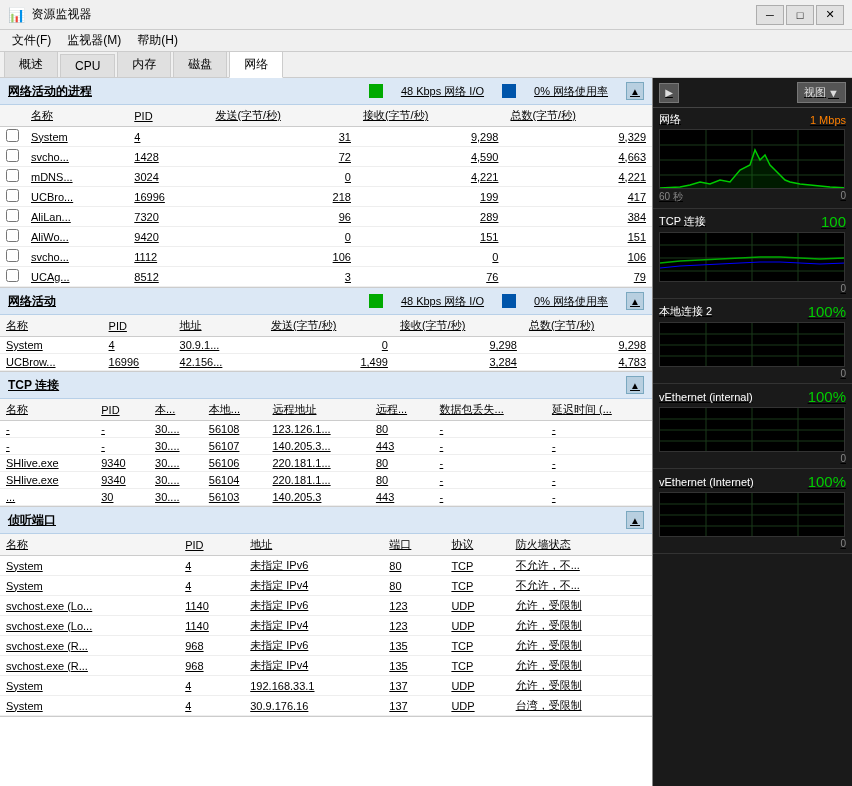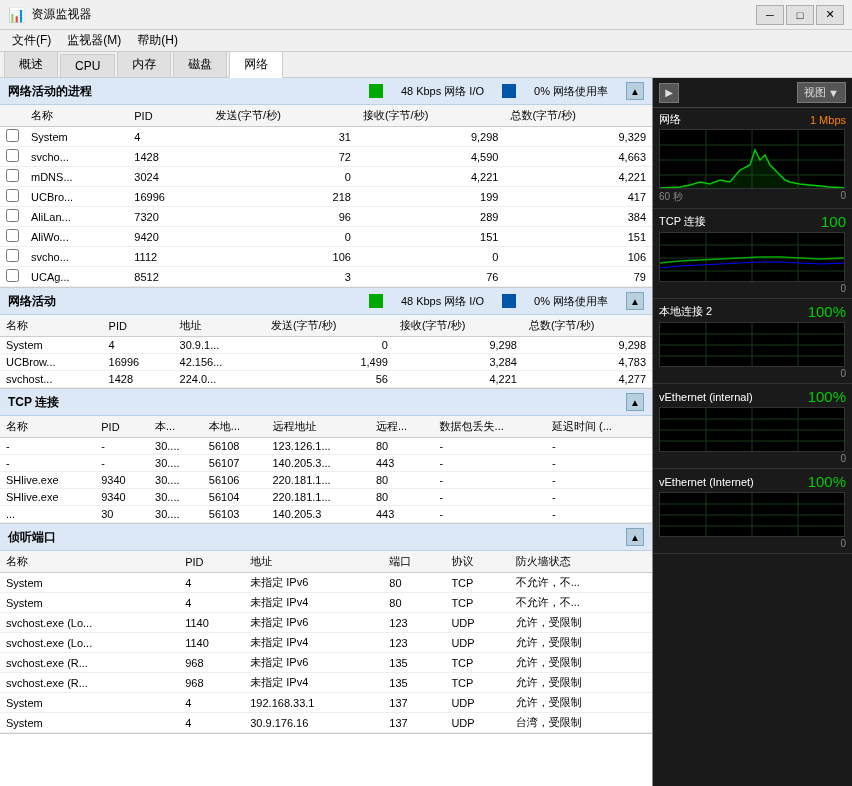--- a/index.html
+++ b/index.html
@@ -72,20 +72,21 @@
     }
     .tab.active {
       background: #ffffff;
       border-bottom: 1px solid white;
       margin-bottom: -1px;
       z-index: 1;
     }
     .main-content {
       display: flex;
       height: calc(786px - 30px - 22px - 26px);
+      text-decoration: underline;
     }
     .left-panel {
       flex: 1;
       overflow-y: auto;
       background: white;
     }
     .right-panel {
       width: 200px;
       background: #1a1a1a;
       border-left: 1px solid #888;
@@ -398,28 +399,20 @@
     <td style="text-align:right;">9,298</td>
   </tr>
               <tr>
     <td>UCBrow...</td>
     <td>16996</td>
     <td>42.156...</td>
     <td style="text-align:right;">1,499</td>
     <td style="text-align:right;">3,284</td>
     <td style="text-align:right;">4,783</td>
   </tr>
-              <tr>
-    <td>svchost...</td>
-    <td>1428</td>
-    <td>224.0...</td>
-    <td style="text-align:right;">56</td>
-    <td style="text-align:right;">4,221</td>
-    <td style="text-align:right;">4,277</td>
-  </tr>
             </tbody>
         </table>
       </div>
     </div>
 
     <div class="section">
       <div class="section-header">
         <span class="section-header-title">TCP 连接</span>
         <div class="section-header-right">
           <div class="collapse-btn">▲</div>

